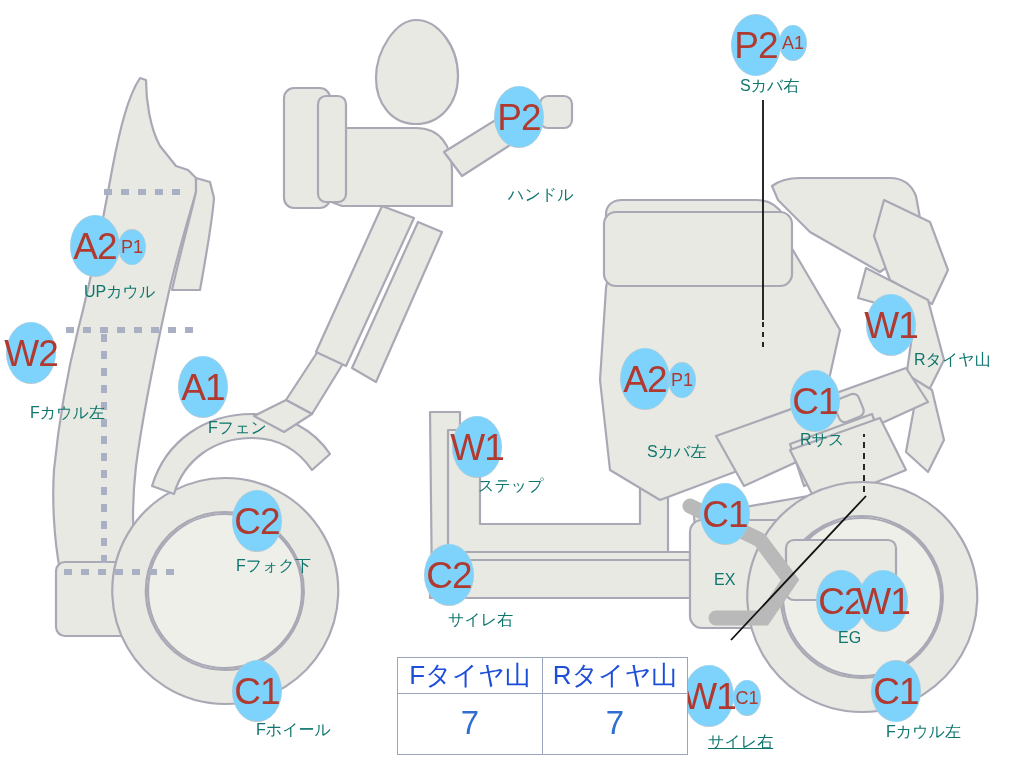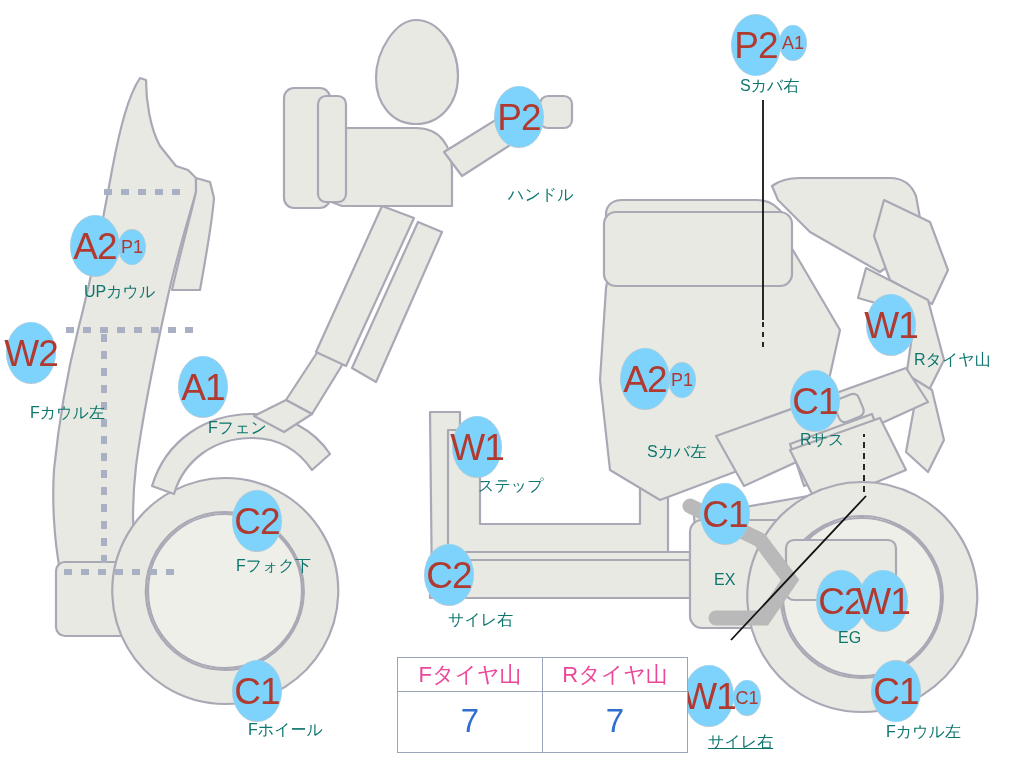--- a/index.html
+++ b/index.html
@@ -68,22 +68,22 @@
     background: #ffffff;
   }
   #tyre-table th,
   #tyre-table td {
     border: 1.5px solid #9aa4bb;
     text-align: center;
     font-weight: 400;
     font-family: "Liberation Sans", "DejaVu Sans", sans-serif;
   }
   #tyre-table th {
-    font-size: 22px;
-    color: #ec4899;
+    font-size: 26px;
+    color: #1d4ed8;
     height: 33px;
     width: 136px;
     padding: 0 4px;
   }
   #tyre-table td {
     font-size: 33px;
     color: #2f6fd0;
     height: 55px;
     padding-bottom: 4px;
   }
@@ -209,21 +209,21 @@
   <div class="marker big" style="left:6px; top:322px;">W2</div>
   <div class="caption" style="left:30px; top:405px;">Fカウル左</div>
 
   <div class="marker big" style="left:178px; top:356px;">A1</div>
   <div class="caption" style="left:208px; top:420px;">Fフェン</div>
 
   <div class="marker big" style="left:232px; top:490px;">C2</div>
   <div class="caption" style="left:236px; top:558px;">Fフォク下</div>
 
   <div class="marker big" style="left:232px; top:660px;">C1</div>
-  <div class="caption" style="left:248px; top:722px;">Fホイール</div>
+  <div class="caption" style="left:256px; top:722px;">Fホイール</div>
 
   <div class="marker big" style="left:452px; top:416px;">W1</div>
   <div class="caption" style="left:478px; top:478px;">ステップ</div>
 
   <div class="marker big" style="left:424px; top:544px;">C2</div>
   <div class="caption" style="left:448px; top:612px;">サイレ右</div>
 
   <div class="marker big" style="left:620px; top:348px;">A2</div>
   <div class="marker tiny" style="left:668px; top:362px;">P1</div>
   <div class="caption" style="left:647px; top:417px;margin-top:27px;">Sカバ左</div>

